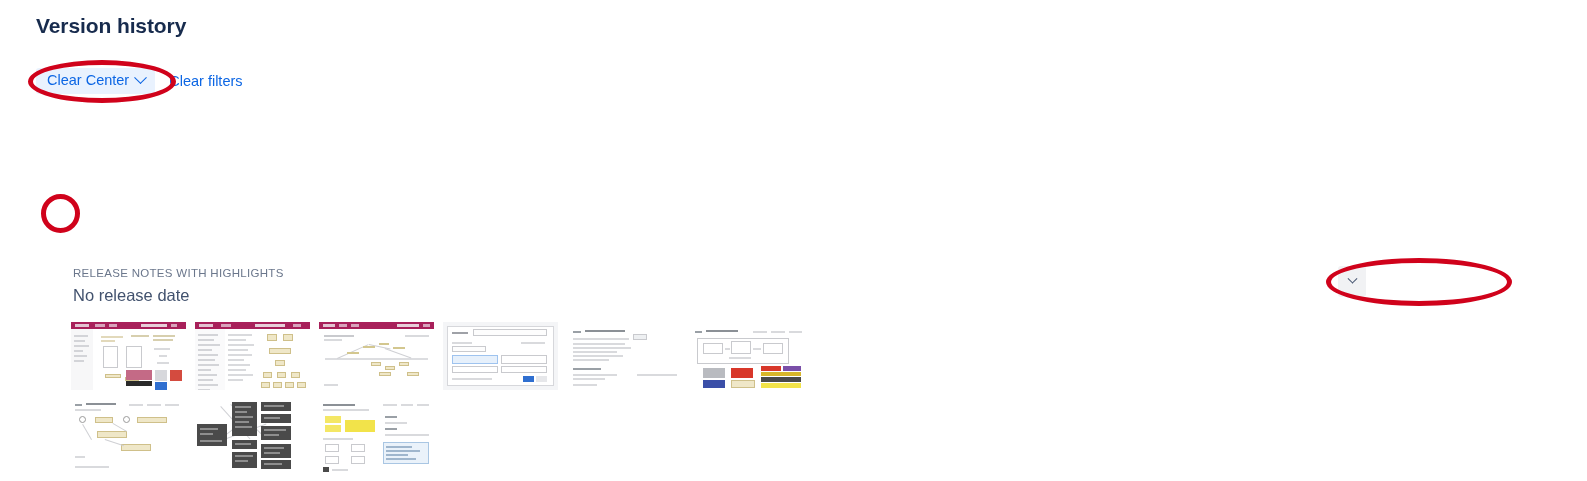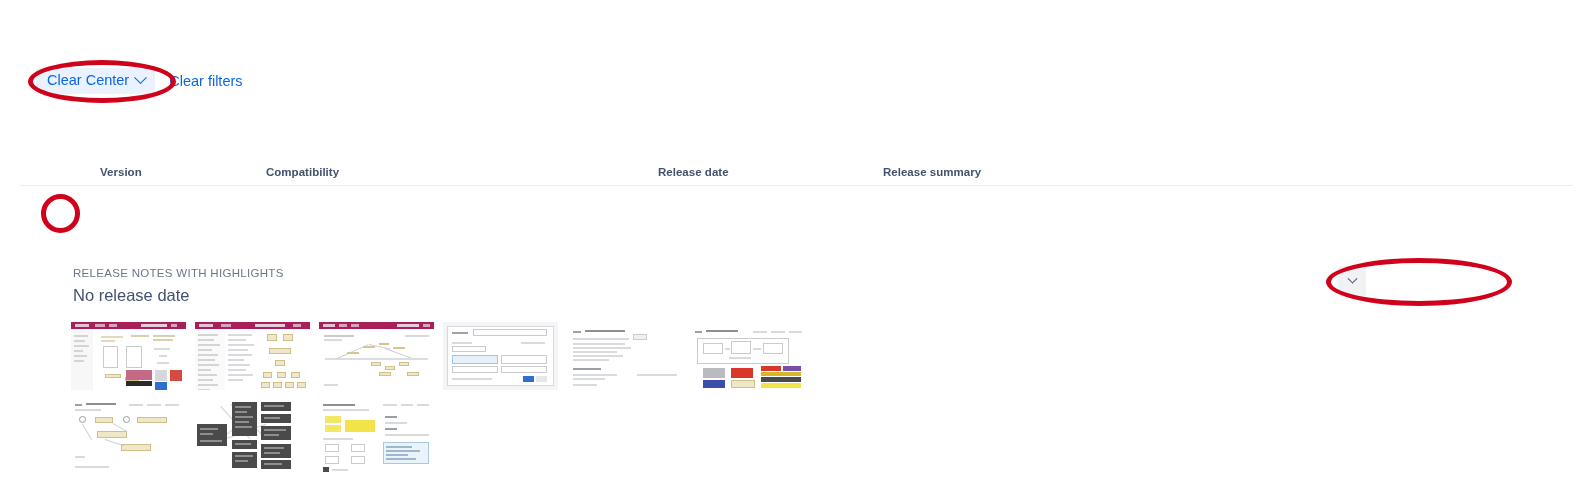--- a/index.html
+++ b/index.html
@@ -227,39 +227,33 @@
   }
   #annot-filter { left: 28px; top: 60px; width: 148px; height: 43px; }
   #annot-toggle { left: 41px; top: 194px; width: 39px; height: 39px; border-width: 5px; }
   #annot-download { left: 1326px; top: 258px; width: 186px; height: 48px; }
 </style>
 </head>
 <body>
 
 <div id="page">
 
+  <div id="page-title">Version history</div>
 
   <div id="filter-bar">
     <button id="filter-product-button">
       <span>Clear Center</span>
       <span class="chev"></span>
     </button>
     <a id="clear-filters-link" href="#">Clear filters</a>
   </div>
 
 
   <div id="releases-table">
 
-    <div class="trow" id="table-header-row">
-      <div class="cell c-toggle"></div>
-      <div class="cell c-version">Version</div>
-      <div class="cell c-compat">Compatibility</div>
-      <div class="cell c-date">Release date</div>
-      <div class="cell c-summary">Release summary</div>
-    </div>
 
   </div>
 
   <div id="release-detail">
     <div id="release-notes-label">RELEASE NOTES WITH HIGHLIGHTS</div>
     <div id="release-notes-body">No release date</div>
   </div>
 
   <div id="download-split-button">
     <button id="download-options-button">

